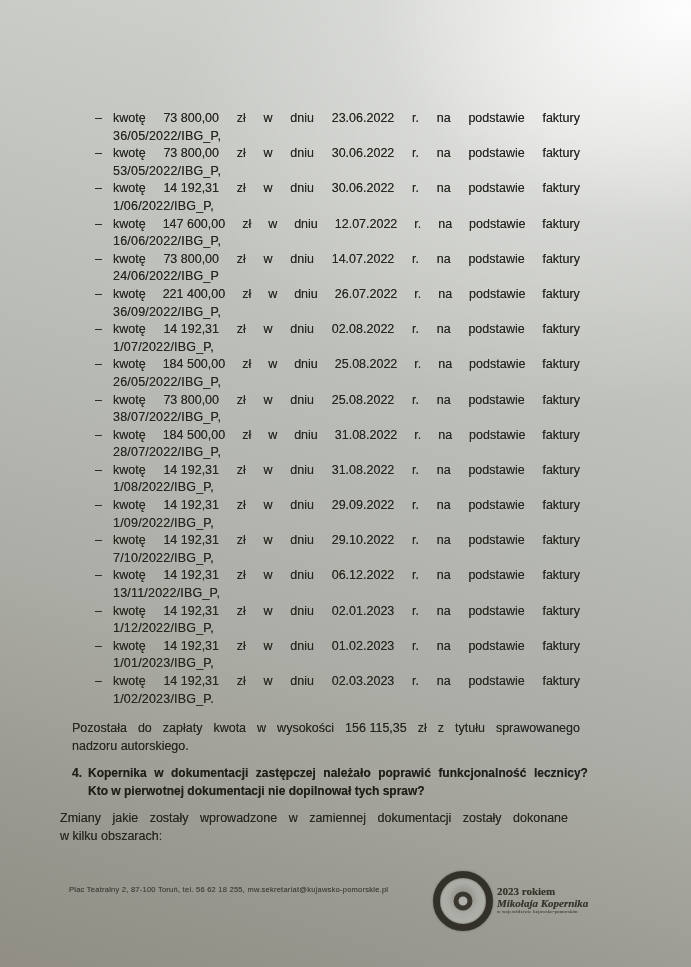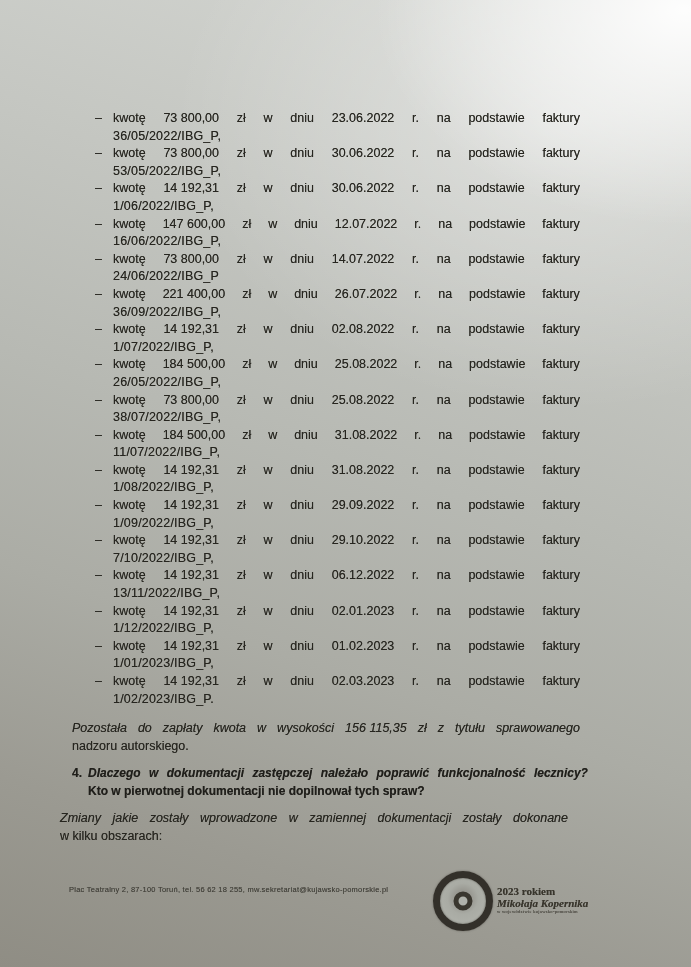--- a/index.html
+++ b/index.html
@@ -23,21 +23,21 @@
   .row{display:flex;}
   .dash{width:18px;line-height:17.6px;}
   .lines{width:467px;}
   .l1{display:flex;justify-content:space-between;line-height:17.6px;height:17.6px;white-space:nowrap;}
   .l2{line-height:17.6px;height:17.6px;letter-spacing:0.2px;}
 
   
   .para{position:absolute;font-size:12.5px;line-height:18px;}
   #para-remaining{left:72px;top:719px;width:508px;}
   #para-changes{left:60px;top:809px;width:508px;}
-  .jline{display:flex;justify-content:space-between;white-space:nowrap;font-style:italic;}
+  .jline{display:flex;justify-content:space-between;white-space:nowrap;}
 
   
   #question{position:absolute;left:72px;top:765px;width:516px;
     font-size:12px;font-weight:bold;line-height:17.5px;color:#1f1e1a;}
   #question .qrow{display:flex;}
   .q-num{width:16px;}
   .q-body{flex:1;min-width:0;}
 
   
   #footer-address{position:absolute;left:69px;top:885px;font-size:7.5px;
@@ -242,21 +242,21 @@
             <span>184&nbsp;500,00</span>
             <span>zł</span>
             <span>w</span>
             <span>dniu</span>
             <span>31.08.2022</span>
             <span>r.</span>
             <span>na</span>
             <span>podstawie</span>
             <span>faktury</span>
           </div>
-          <div class="l2">11/07/2022/IBG_P,</div>
+          <div class="l2">28/07/2022/IBG_P,</div>
         </div>
       </div>
       <div class="row">
         <span class="dash">–</span>
         <div class="lines">
           <div class="l1">
             <span>kwotę</span>
             <span>14&nbsp;192,31</span>
             <span>zł</span>
             <span>w</span>
@@ -395,21 +395,21 @@
         <span>sprawowanego</span>
       </div>
     <div>nadzoru autorskiego.</div>
   </div>
 
   <div id="question">
     <div class="qrow">
       <span class="q-num">4.</span>
       <div class="q-body">
         <div class="jline">
-            <span>Dlaczego</span>
+            <span>Kopernika</span>
             <span>w</span>
             <span>dokumentacji</span>
             <span>zastępczej</span>
             <span>należało</span>
             <span>poprawić</span>
             <span>funkcjonalność</span>
             <span>lecznicy?</span>
           </div>
         <div>Kto w pierwotnej dokumentacji nie dopilnował tych spraw?</div>
       </div>

